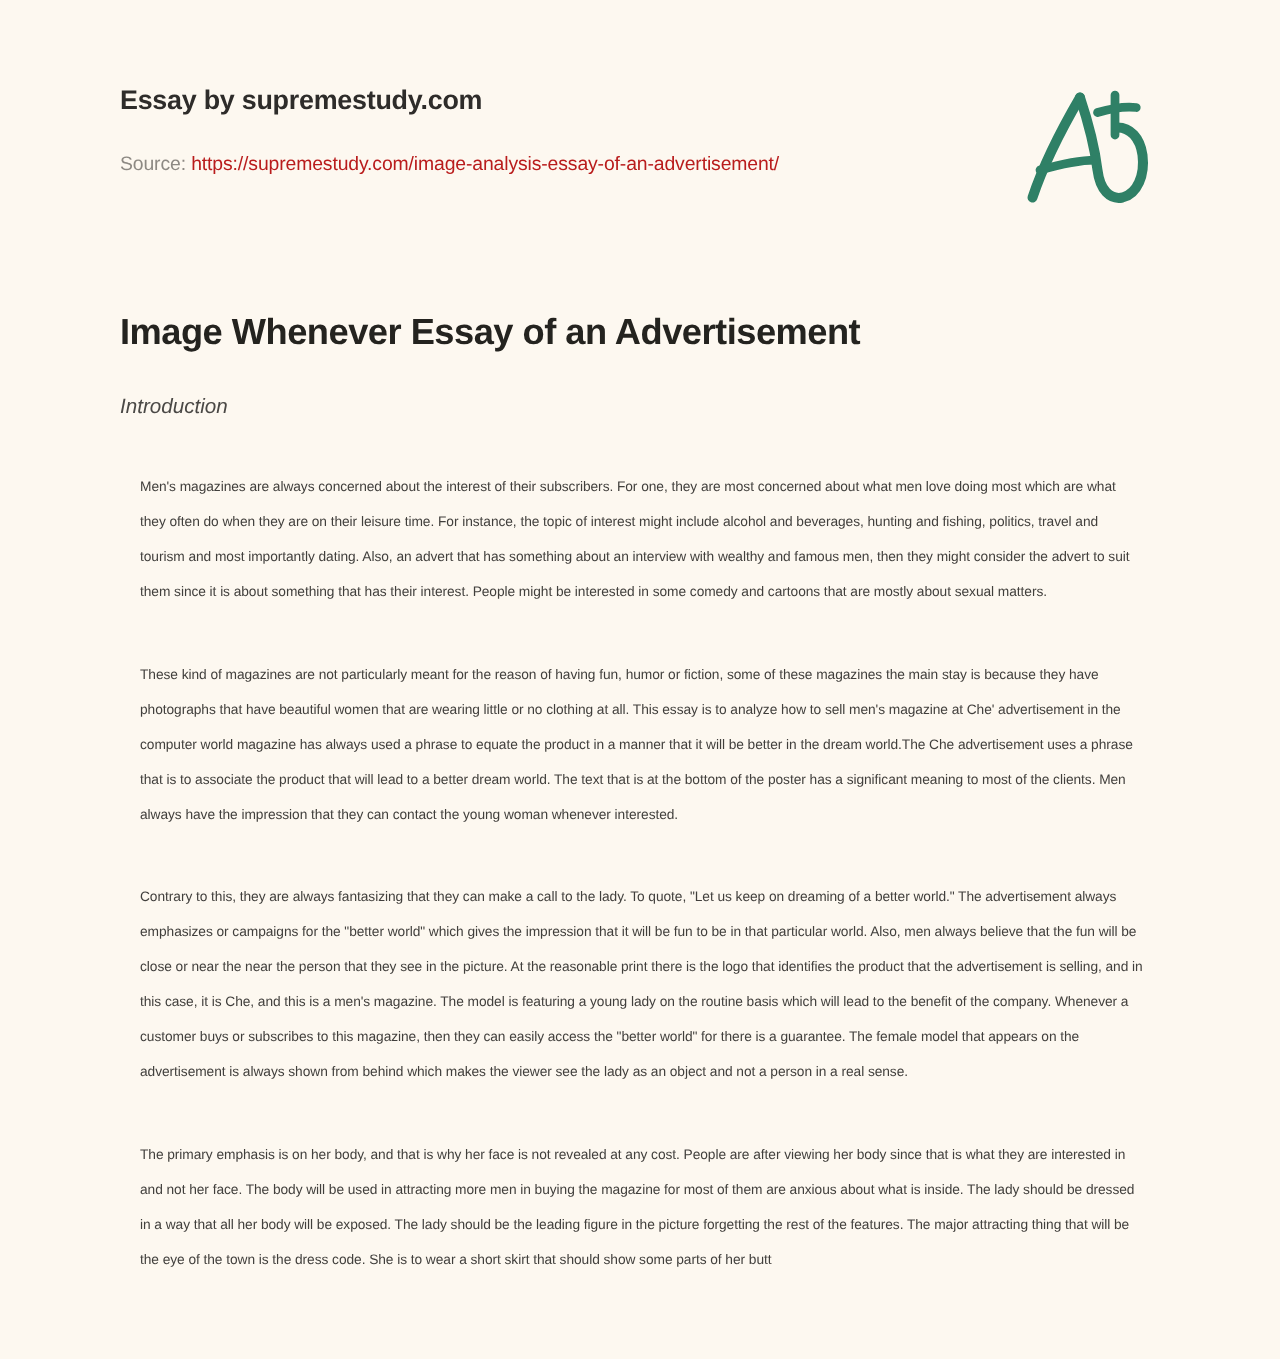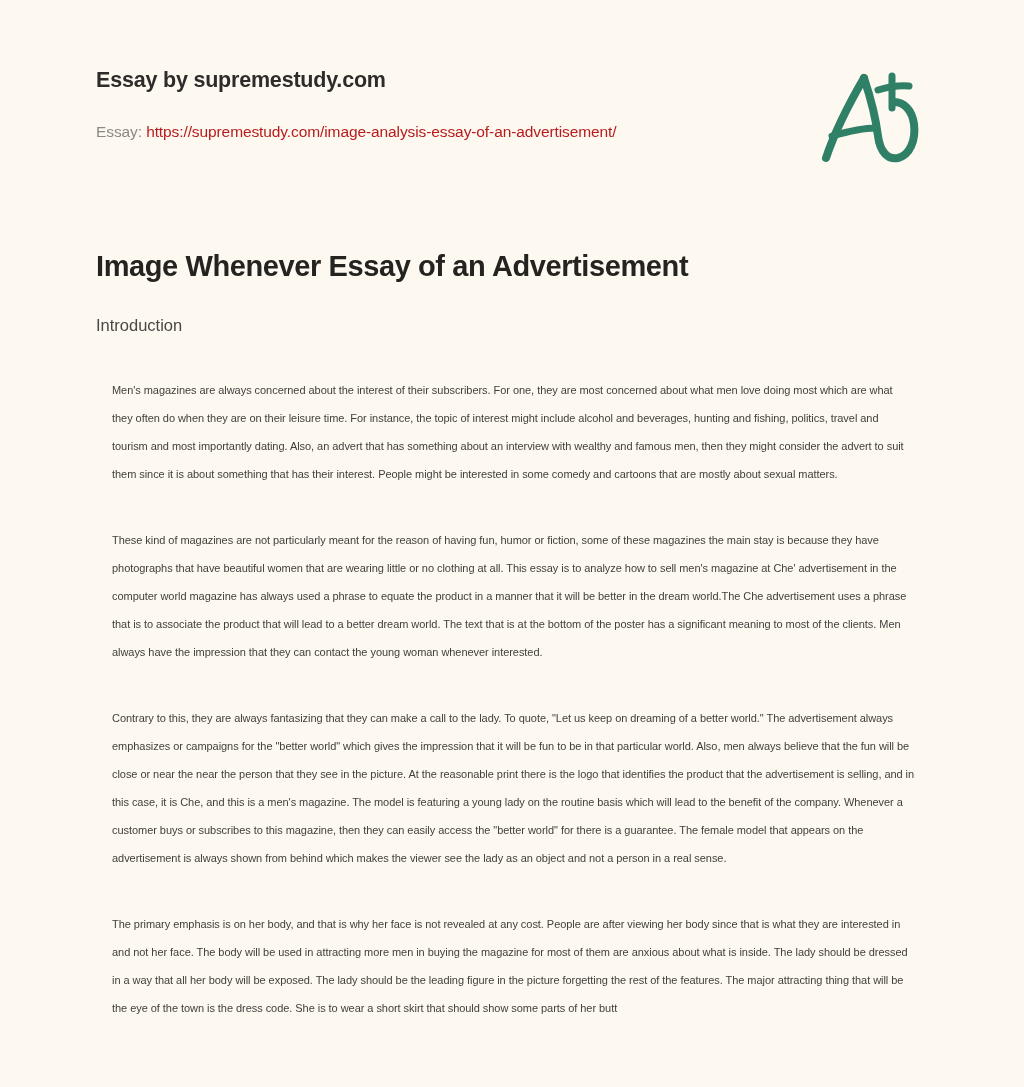--- a/index.html
+++ b/index.html
@@ -89,20 +89,21 @@
     color: #24231f;
     letter-spacing: -0.4px;
   }
 
   .section-label {
     margin: 0;
     padding-top: 28px;
     font-size: 16.5px;
     line-height: 26px;
     color: #4a4845;
+    font-style: italic;
   }
 
   .para {
     margin: 16px;
     padding-top: 22px;
     font-size: 11px;
     line-height: 28px;
     color: #413f3c;
     text-align: left;
     letter-spacing: -0.05px;
@@ -111,21 +112,21 @@
 </head>
 <body>
 
 <div class="page">
 
   <div class="header">
 
     <div class="byline">Essay by supremestudy.com</div>
 
     <div class="source-line">
-      <span class="source-label">Essay:</span>
+      <span class="source-label">Source:</span>
       <span class="source-url">https://supremestudy.com/image-analysis-essay-of-an-advertisement/</span>
     </div>
 
     <div class="logo">
       <svg viewBox="0 0 120 110" xmlns="http://www.w3.org/2000/svg">
         <g fill="none" stroke="#2f8066" stroke-linecap="round" stroke-linejoin="round">
 
           <path d="M14 96 C 22 72, 38 40, 52 16" stroke-width="8"></path>
 
           <path d="M52 16 C 58 34, 64 58, 66 74 C 68 90, 76 98, 86 96 C 98 93, 104 78, 102 62 C 100 48, 92 40, 82 40" stroke-width="8"></path>

